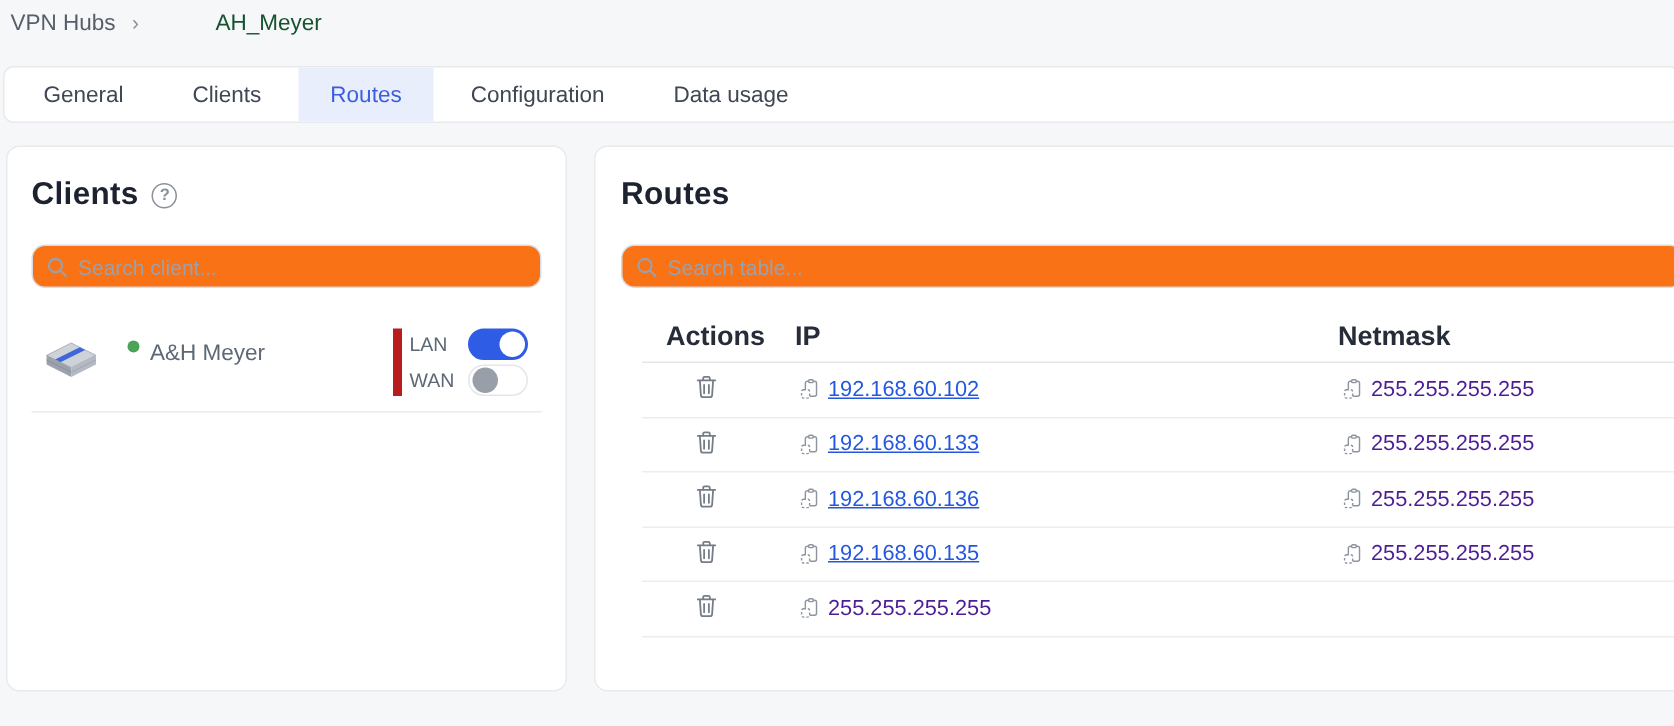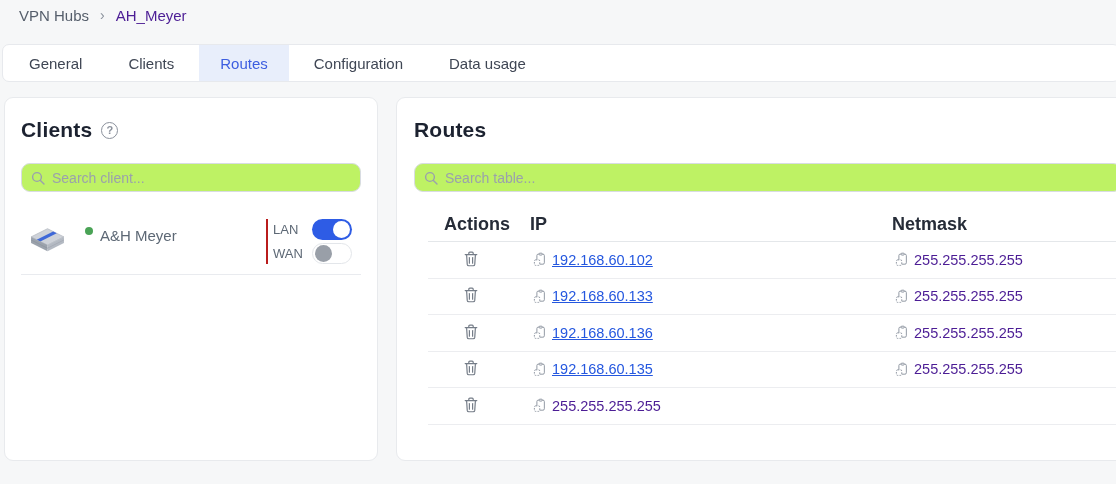--- a/index.html
+++ b/index.html
@@ -6,26 +6,26 @@
   html,body { width:1116px; height:484px; overflow:hidden; }
   body {
     background:#f6f7f8;
     font-family:"Liberation Sans", sans-serif;
     color:#3f4654;
     position:relative;
   }
 
   
   .breadcrumb {
-    position:absolute; left:19px; top:4px; height:22px;
+    position:absolute; left:7px; top:4px; height:22px;
     display:flex; align-items:center; font-size:15px;
   }
   .crumb-link { color:#555e6b; cursor:pointer; }
   .crumb-sep  { color:#8a919c; margin:0 11px; font-size:14px; }
-  .crumb-current { color:#4c1d95; }
+  .crumb-current { color:#14532d;margin-left:40px; }
 
   
   .tabbar {
     position:absolute; left:2px; top:44px; width:1118px; height:38px;
     background:#ffffff; border:1px solid #e7e9ed; border-radius:7px;
     display:flex; align-items:stretch; padding-left:3px; overflow:hidden;
   }
   .tab {
     display:flex; align-items:center; padding:0 21px; margin:0 2px;
     font-size:15px; color:#3f4654; cursor:pointer; white-space:nowrap;
@@ -46,42 +46,42 @@
   }
   .help-icon {
     width:17px; height:17px; border:1.4px solid #8b919c; border-radius:50%;
     color:#8b919c; font-size:11px; font-weight:700;
     display:flex; align-items:center; justify-content:center; cursor:pointer;
   }
 
   
   .search-box {
     margin-top:21px; height:29px; border:1px solid #d8dce2; border-radius:9px;
-    background:#bef264; display:flex; align-items:center; padding:0 9px; gap:7px;
+    background:#f97316; display:flex; align-items:center; padding:0 9px; gap:7px;
   }
   .search-box svg { flex:0 0 auto; color:#9aa1ac; }
   .search-box input {
     border:none; outline:none; width:100%; font-size:14px;
     font-family:"Liberation Sans", sans-serif; color:#3f4654; background:transparent;
   }
   .search-box input::placeholder { color:#9aa1ac; }
 
   
   .client-row {
     margin-top:16px; height:67px; border-bottom:1px solid #e9ebef;
     display:flex; align-items:center;
   }
   .client-left { display:flex; flex:1 1 auto; padding-left:8px; }
   .device-icon { margin-right:19px; }
   .status-dot {
     width:8px; height:8px; border-radius:50%; background:#4aa356; margin-right:7px;
   }
   .client-name { font-size:15px; color:#5d6875; }
   .client-toggles {
-    border-left:2px solid #b91c1c; padding-left:5px; margin-right:9px;
+    border-left:6px solid #b91c1c; padding-left:5px; margin-right:9px;
     display:flex; flex-direction:column; gap:3px;
   }
   .toggle-line { display:flex; align-items:center; gap:7px; }
   .toggle-label { font-size:13px; color:#5d6875; width:32px; }
   .toggle {
     width:40px; height:21px; border-radius:11px; position:relative; cursor:pointer;
   }
   .toggle.on  { background:#2e5ce5; }
   .toggle.off { background:#ffffff; border:1px solid #e3e6ea; }
   .toggle .knob {

